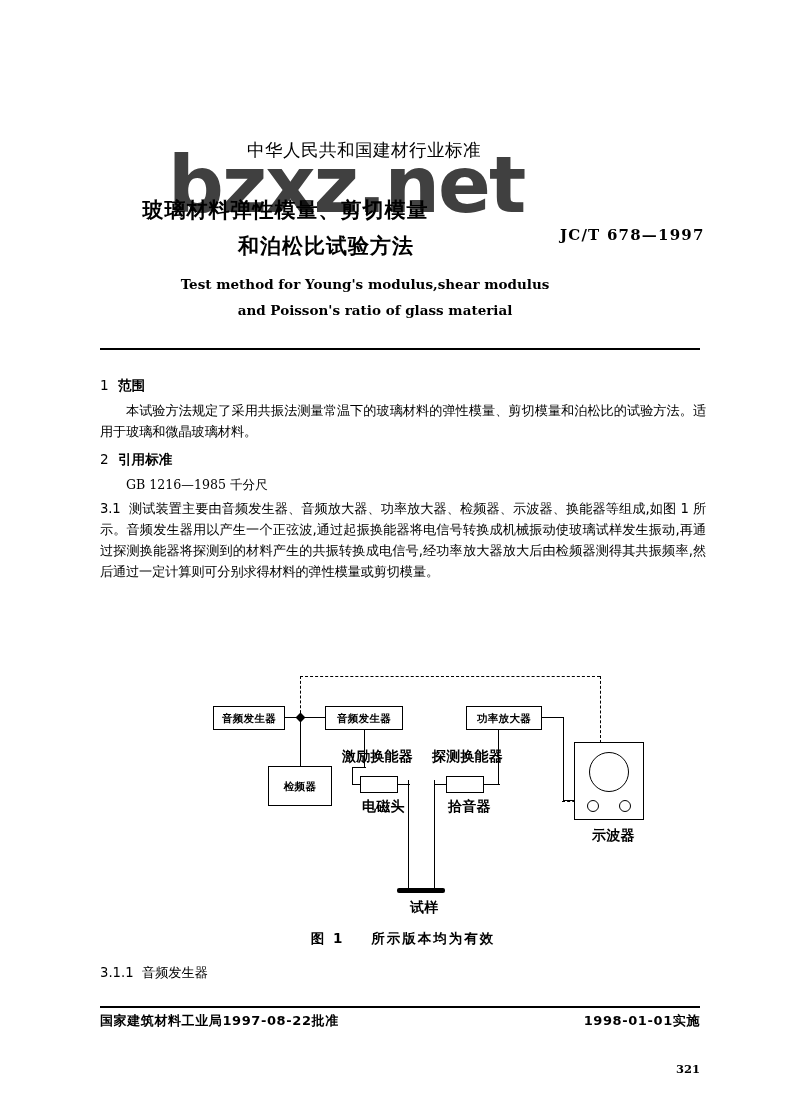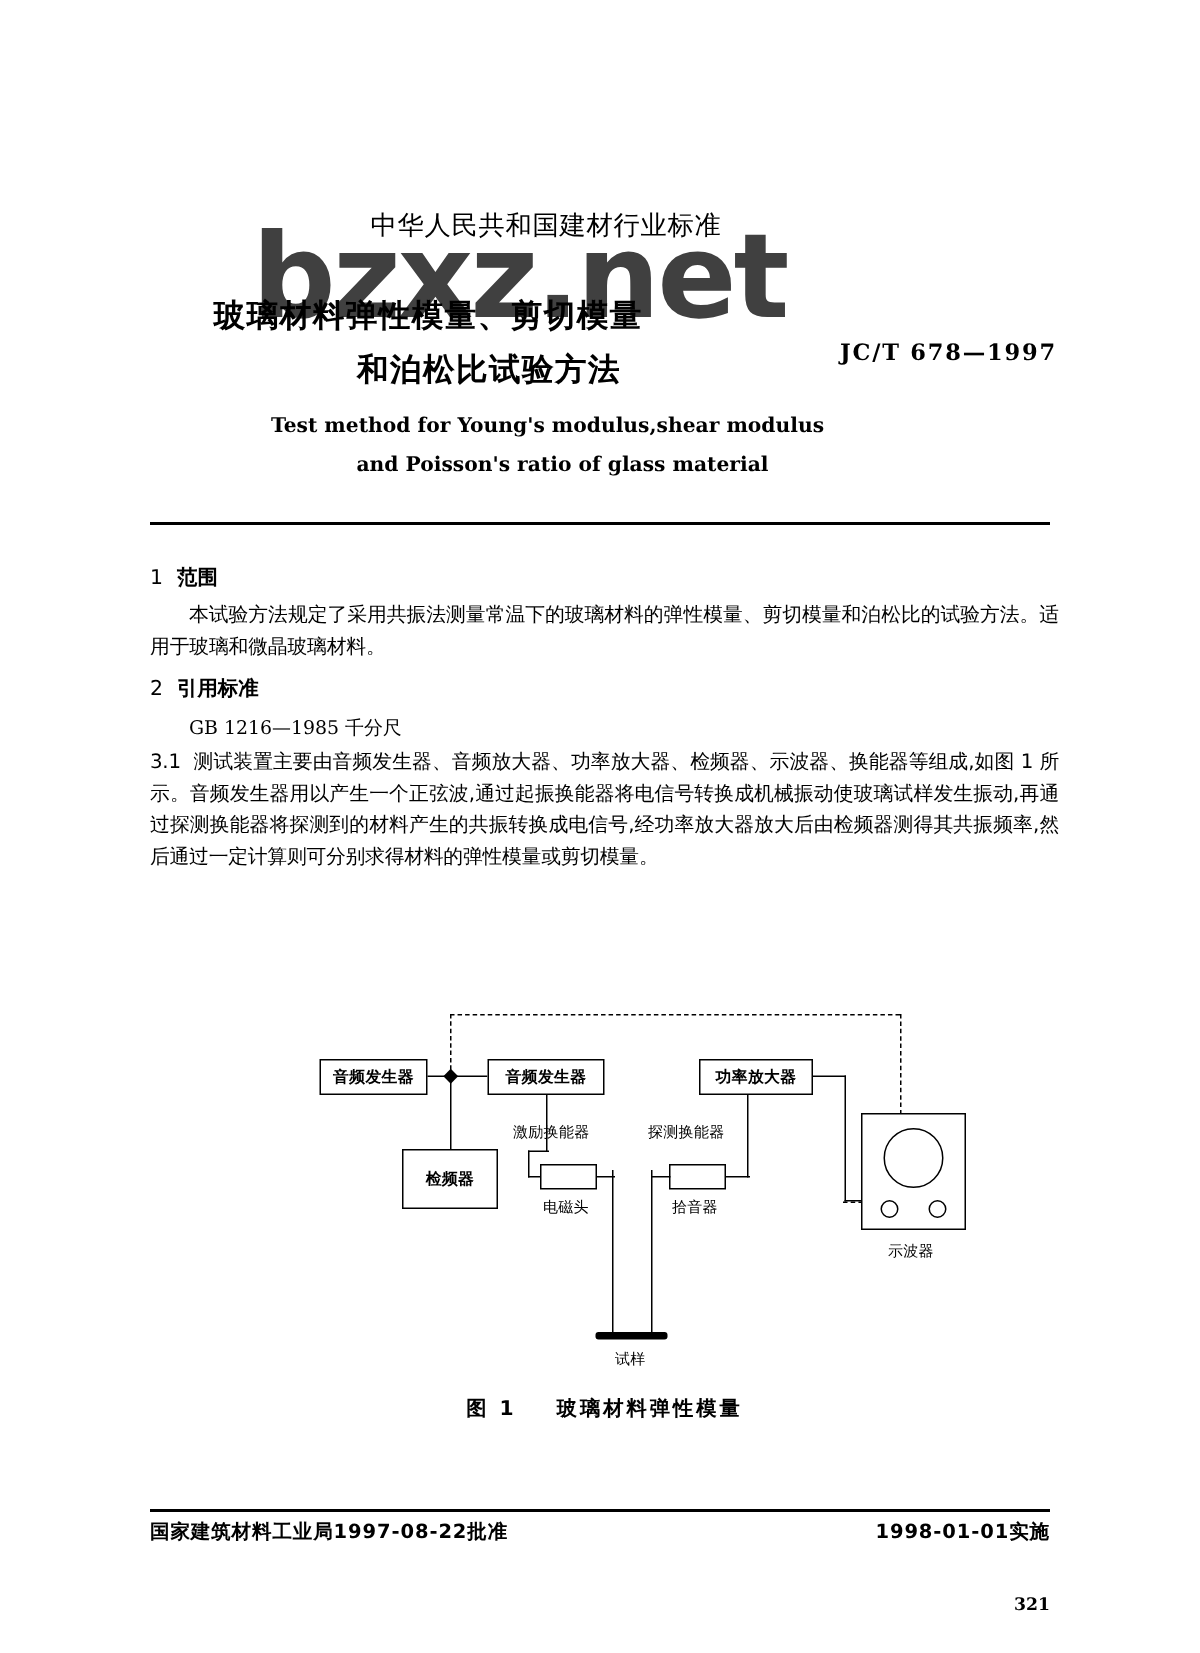--- a/index.html
+++ b/index.html
@@ -206,22 +206,22 @@
     box-sizing: border-box;
   }
   .smallbox {
     position: absolute;
     border: 1.3px solid #000;
     background: #fff;
     box-sizing: border-box;
   }
   .lbl {
     position: absolute;
-    font-size: 10px;
-    font-weight: normal;
+    font-size: 14px;
+    font-weight: bold;
     white-space: nowrap;
     letter-spacing: 0.2px;
   }
   .wire {
     position: absolute;
     background: #000;
   }
   .wire-h { height: 1.3px; }
   .wire-v { width: 1.3px; }
   .dash-h {
@@ -401,24 +401,27 @@
       <div class="lbl" style="left:492px; top:155px;">示波器</div>
 
       <div class="specimen" style="left:297px; top:216px; width:48px; height:5px;"></div>
       <div class="lbl" style="left:310px; top:227px;">试样</div>
 
     </div>
 
     <div class="fcap-wrap">
       <span>图 1</span>
       &nbsp;&nbsp;
-      <span>玻璃材料弹性模量</span>
+      <span>所示版本均为有效</span>
     </div>
 
     <div style="position:absolute; left:100px; top:956px; width:606px; font-size:13.2px; line-height:21px;">
+      <div class="sub-head">
+        <span class="cnum">3.1.1</span>&nbsp;&nbsp;<span>音频发生器</span>
+      </div>
     </div>
 
     <div class="rule-bot"></div>
     <div class="foot-left">国家建筑材料工业局1997-08-22批准</div>
     <div class="foot-right">1998-01-01实施</div>
     <div class="pageno">321</div>
 
   </div>
 </div>
 

